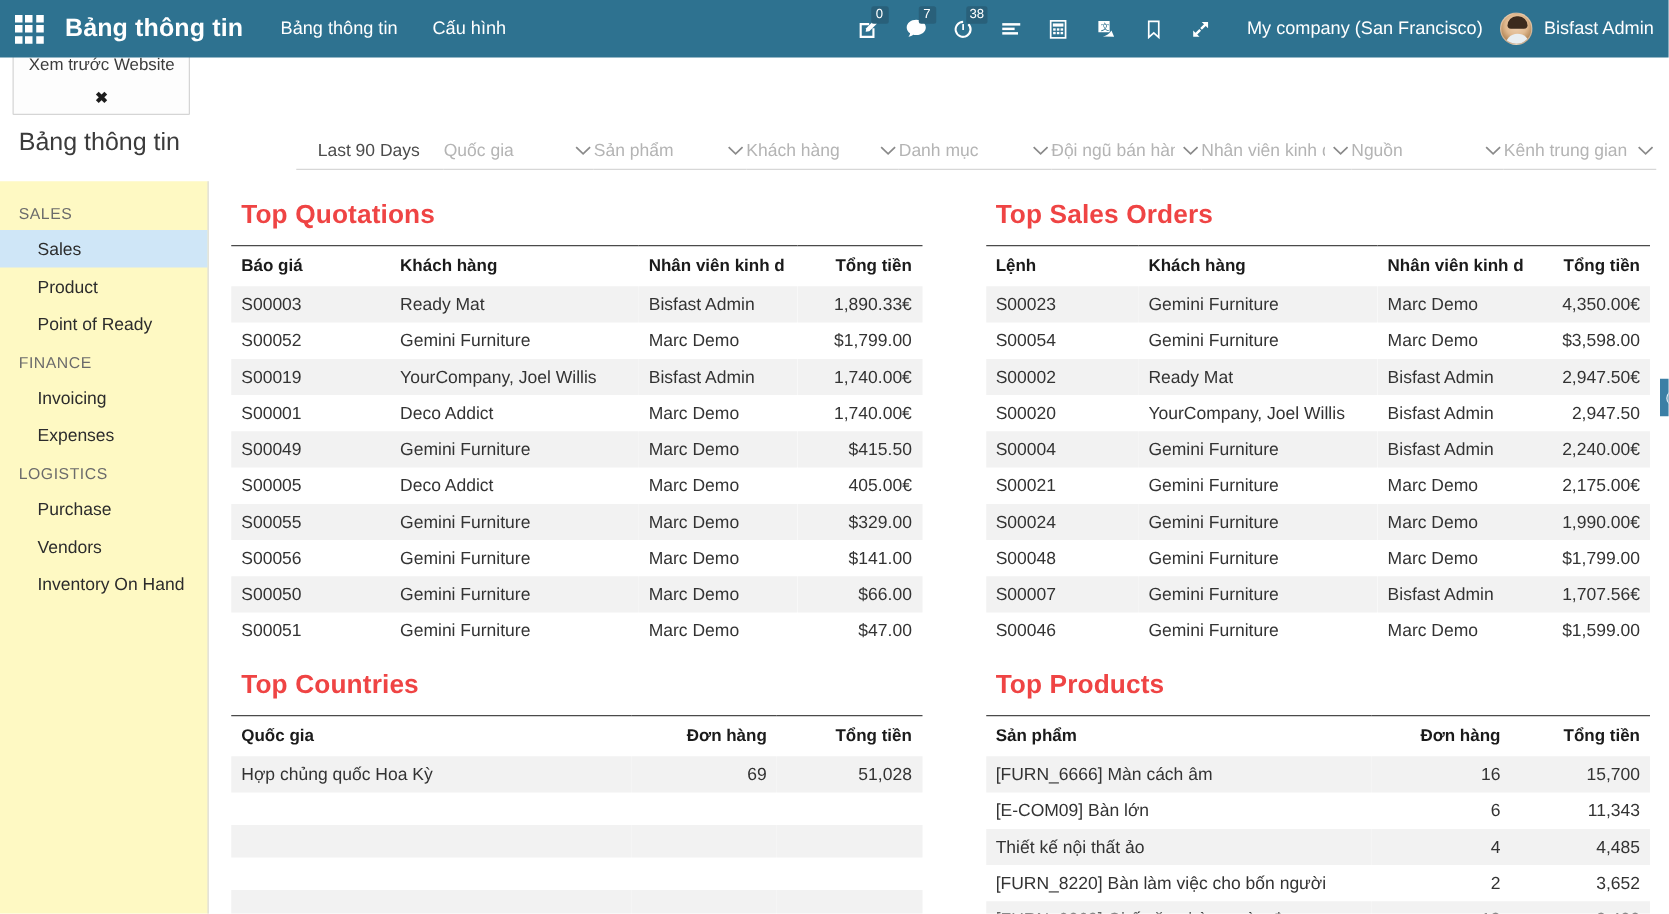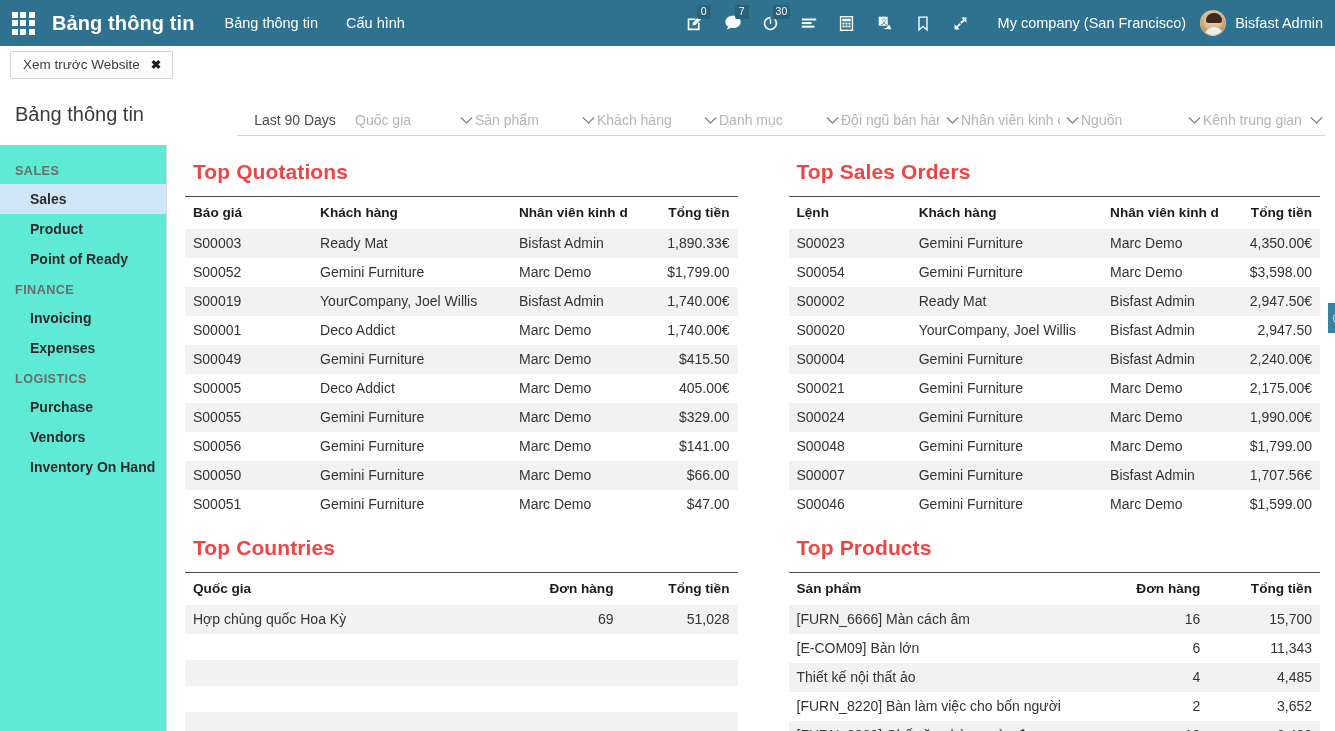--- a/index.html
+++ b/index.html
@@ -104,20 +104,21 @@
   }
   .wtab {
     border: 1px solid #d5d5d5;
     background: #fdfdfd;
     padding: 5px 11px 6px 12px;
     font-size: 13.5px;
     color: #3c3c3c;
     display: flex; align-items: center; gap: 11px;
     cursor: pointer;
     border-radius: 1px;
+    flex-direction: column;
   }
   .wtab .x { font-size: 12.5px; color: #1d1d1d; font-weight: bold; }
 
   
   .ctrlpanel {
     height: 62px;
     display: flex;
     align-items: center;
     padding-left: 15px;
     background: #ffffff;
@@ -144,22 +145,21 @@
   .fld .caret { margin-left: auto; padding-left: 6px; display: flex; align-items: center; }
   .fld .caret svg { display: block; }
 
   
   .body { display: flex; height: calc(731px - 46px - 37px - 62px); }
   .sidebar {
     width: 167px;
     border-right: 1px solid #dcdcdc;
     padding-top: 10px;
     flex: 0 0 167px;
-    background: #5eead4;
-    font-weight: bold;
+    background: #fef9c3;
   }
   .sb-group {
     font-size: 12.6px;
     color: #6b6b6b;
     letter-spacing: .45px;
     padding: 9px 0 6px 15px;
   }
   .sb-item {
     font-size: 14px;
     color: #2c2c2c;
@@ -286,21 +286,21 @@
       <svg width="18" height="18" viewBox="0 0 20 20">
           <path d="M10 2C5.3 2 1.5 5 1.5 8.8c0 2.1 1.2 4 3 5.2-.1 1.1-.6 2.2-1.5 3.1 1.7-.2 3.2-.9 4.3-1.8.8.2 1.7.3 2.7.3 4.7 0 8.5-3 8.5-6.8S14.7 2 10 2z" fill="#fff"></path>
         </svg>
       <span class="badge">7</span>
     </div>
     <div class="sysicon">
       <svg width="17" height="17" viewBox="0 0 20 20">
           <path d="M10 2a8 8 0 1 0 5.6 2.3l-1.4 1.5A6 6 0 1 1 10 4z" fill="#fff"></path>
           <rect x="9.2" y="5" width="1.6" height="5.6" fill="#fff"></rect>
         </svg>
-      <span class="badge">30</span>
+      <span class="badge">38</span>
     </div>
     <div class="sysicon">
       <svg width="18" height="18" viewBox="0 0 20 20">
           <rect x="2" y="5" width="16" height="2.2" fill="#fff"></rect>
           <rect x="2" y="9" width="11" height="2.2" fill="#fff"></rect>
           <rect x="2" y="13" width="14" height="2.2" fill="#fff"></rect>
         </svg>
     </div>
     <div class="sysicon">
       <svg width="17" height="17" viewBox="0 0 20 20">

